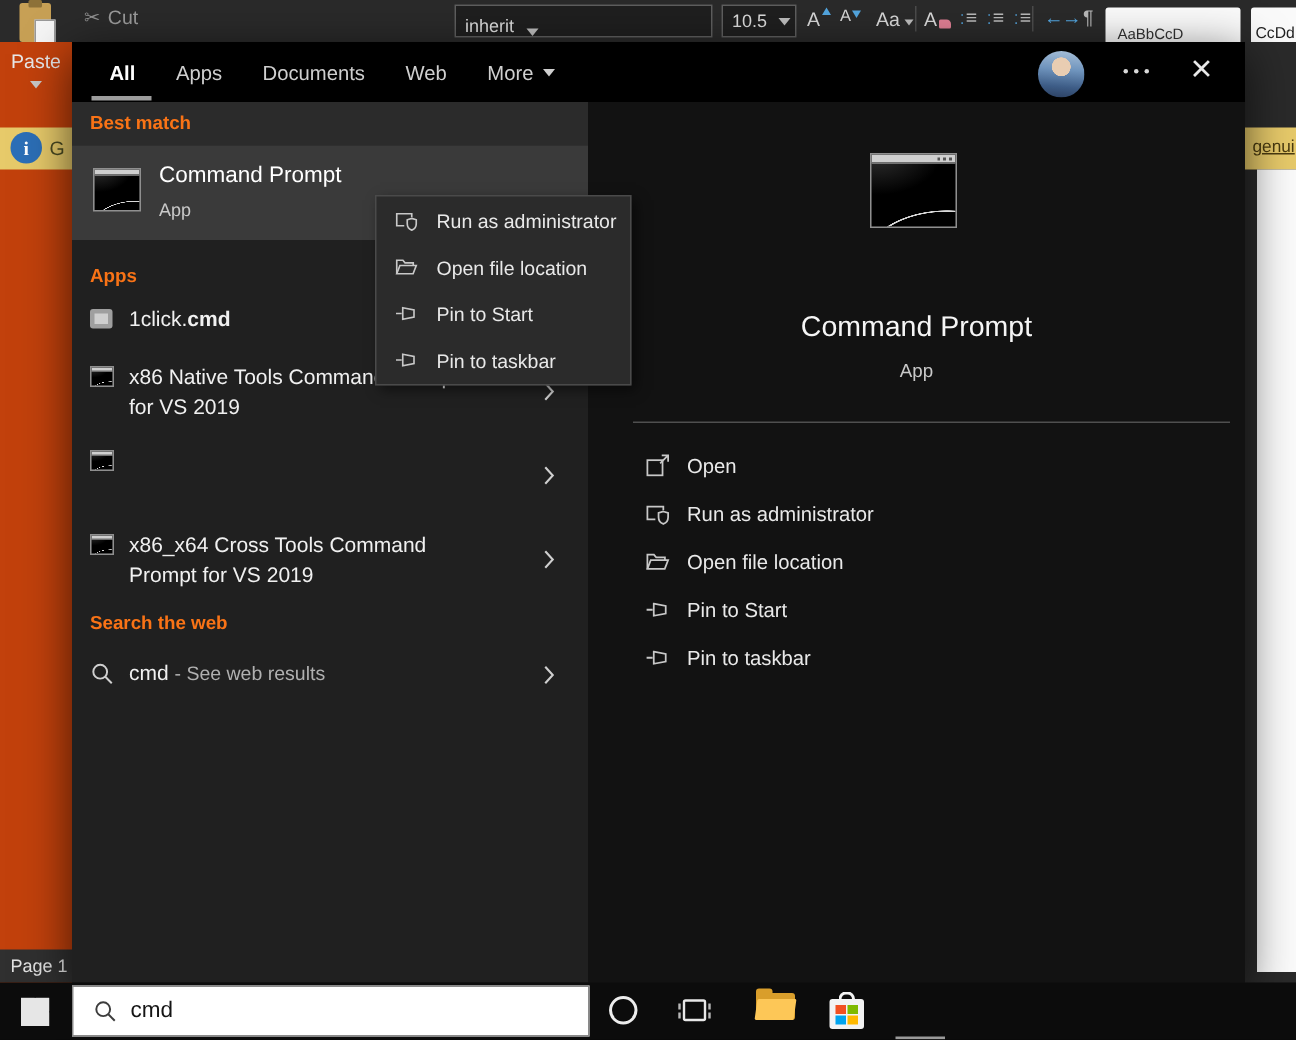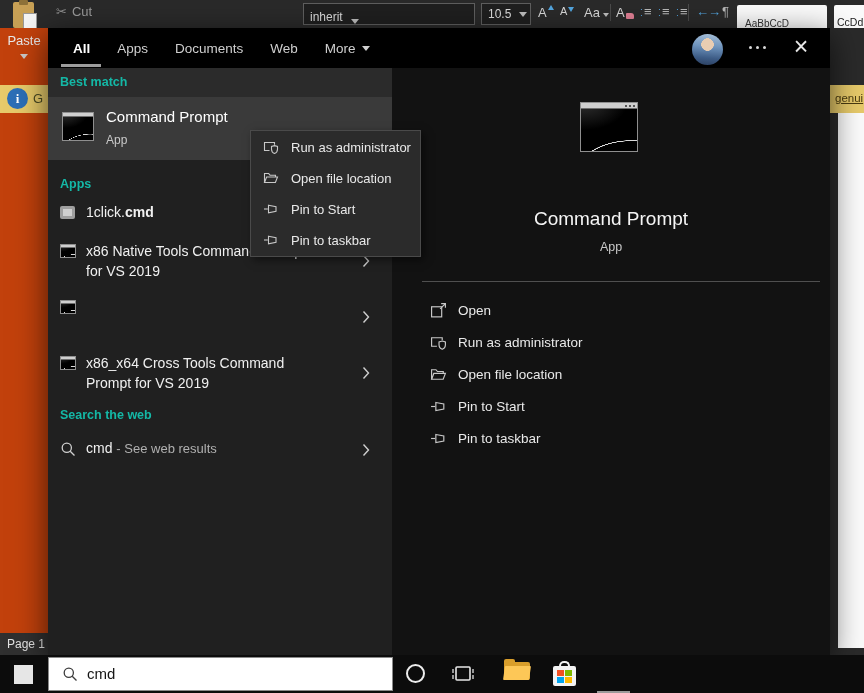--- a/index.html
+++ b/index.html
@@ -56,21 +56,21 @@
   .tab .more-tri { margin-left:6px; border-left:4.5px solid transparent; border-right:4.5px solid transparent; border-top:5px solid #cfcfcf; }
   .tab-underline { position:absolute; left:13px; top:36px; width:40px; height:3px; background:#9c9c9c; }
   .avatar { position:absolute; left:644px; top:6px; width:31px; height:31px; border-radius:50%;
     background: radial-gradient(circle at 50% 34%, #e9cdb2 0 24%, rgba(0,0,0,0) 25%),
                 linear-gradient(185deg, #a8c0d8 0%, #6f94bd 40%, #3d5c86 75%, #2b3f60 100%); }
   .hdr-dots { position:absolute; left:701px; top:18px; display:flex; gap:4px; }
   .hdr-dots i { width:3px; height:3px; border-radius:50%; background:#d9d9d9; }
   .hdr-close { position:absolute; left:740px; top:4px; width:26px; height:30px; color:#e8e8e8; font-size:25px; line-height:28px; text-align:center; font-weight:normal; }
 
   .left-col { position:absolute; left:0; top:40px; width:344px; height:587px; background:#202020; }
-  .sec-header { position:absolute; left:12px; color:#14b8a6; font-size:12.5px; font-weight:bold; }
+  .sec-header { position:absolute; left:12px; color:#f97316; font-size:12.5px; font-weight:bold; }
   .bm-block { position:absolute; left:0; top:0; width:344px; height:29px; background:#2b2b2b; }
   .bm-row { position:absolute; left:0; top:29px; width:344px; height:63px; background:#3a3a3a; }
   .row-title { position:absolute; color:#ffffff; font-size:15px; }
   .row-sub { position:absolute; color:#c9c9c9; font-size:12px; }
 
   .cmdicon { position:relative; border:1px solid #8f8f8f; overflow:hidden;
     background: radial-gradient(ellipse 150% 110% at 90% 150%, rgba(0,0,0,0) 63.8%, #d9d9d9 64.3% 65.6%, rgba(0,0,0,0) 66.1%),
                 radial-gradient(ellipse 120% 90% at 8% 0%, #2f2f2f 0%, #000 62%); }
   .cmdicon .bar { position:absolute; left:0; top:0; right:0; height:4px; background:#cfcfcf; border-bottom:1px solid #6e6e6e; }
   .cmdicon.lg .bar { height:6px; }

